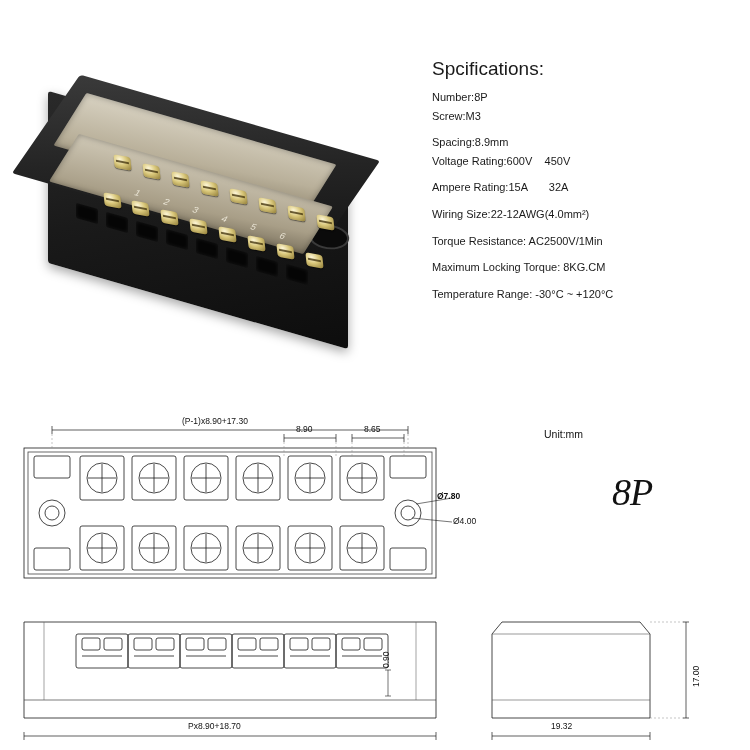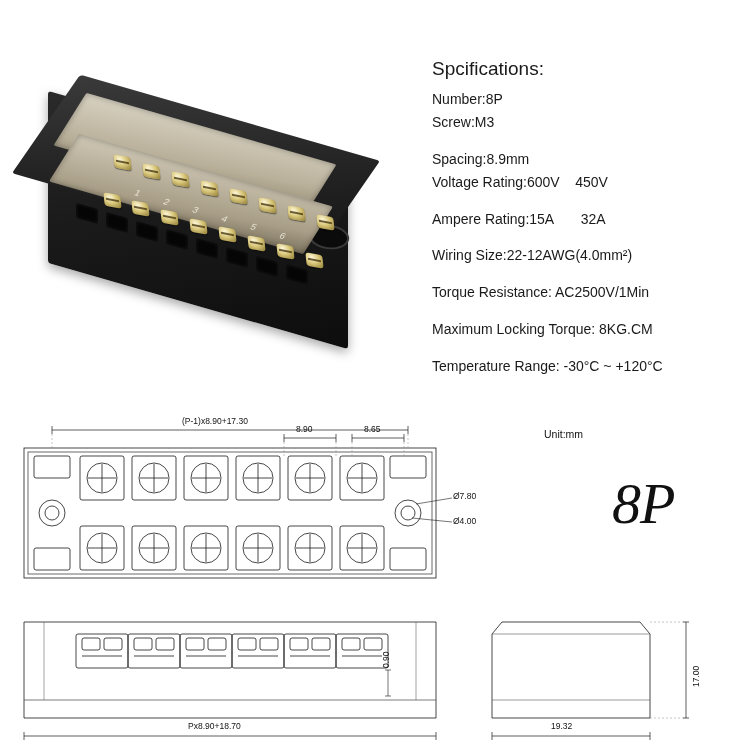--- a/index.html
+++ b/index.html
@@ -111,27 +111,27 @@
     left: 432px;
     top: 58px;
     width: 306px;
   }
   #specs .spec-title {
     font-size: 19px;
     margin-bottom: 10px;
     color: #1a1a1a;
   }
   #specs .spec-line {
-    font-size: 14px;
+    font-size: 11px;
     line-height: 1.42;
     margin-bottom: 3px;
     color: #1a1a1a;
     white-space: pre;
   }
-  #specs .spec-gap { margin-top: 17px; }
+  #specs .spec-gap { margin-top: 11px; }
 
   
   #drawing {
     position: absolute;
     left: 0;
     top: 400px;
     width: 750px;
     height: 350px;
   }
   .dim-txt {
@@ -145,21 +145,21 @@
     position: absolute;
     font-size: 10.5px;
     color: #111;
   }
   #big-8p {
     position: absolute;
     left: 612px;
     top: 470px;
     font-family: "Liberation Serif", serif;
     font-style: italic;
-    font-size: 58px;
+    font-size: 38px;
     color: #111;
     letter-spacing: -1px;
   }
 </style>
 </head>
 <body>
 
 <div id="product-photo">
   <div class="blk-body"></div>
   <div class="blk-top"></div>
@@ -347,21 +347,21 @@
 
       <path d="M492 336 L650 336" stroke-width="0.7"></path>
       <path d="M492 332 L492 340 M650 332 L650 340" stroke-width="0.7"></path>
     </g>
   </svg>
 
   
   <div class="dim-txt" style="left:182px;top:16px;">(P-1)x8.90+17.30</div>
   <div class="dim-txt" style="left:296px;top:24px;">8.90</div>
   <div class="dim-txt" style="left:364px;top:24px;">8.65</div>
-  <div class="dim-txt" style="left:453px;top:91px;">Ø7.80</div>
+  <div class="dim-txt" style="left:437px;top:91px;font-weight:bold;">Ø7.80</div>
   <div class="dim-txt" style="left:453px;top:116px;">Ø4.00</div>
   <div class="dim-txt" style="left:381px;top:268px;transform:rotate(-90deg);transform-origin:left top;">0.90</div>
   <div class="dim-txt" style="left:188px;top:321px;">Px8.90+18.70</div>
   <div class="dim-txt" style="left:691px;top:287px;transform:rotate(-90deg);transform-origin:left top;">17.00</div>
   <div class="dim-txt" style="left:551px;top:321px;">19.32</div>
 </div>
 
 <div class="unit-txt" style="left:530px;top:428px;padding-left:14px;">Unit:mm</div>
 <div id="big-8p">8P</div>
 

